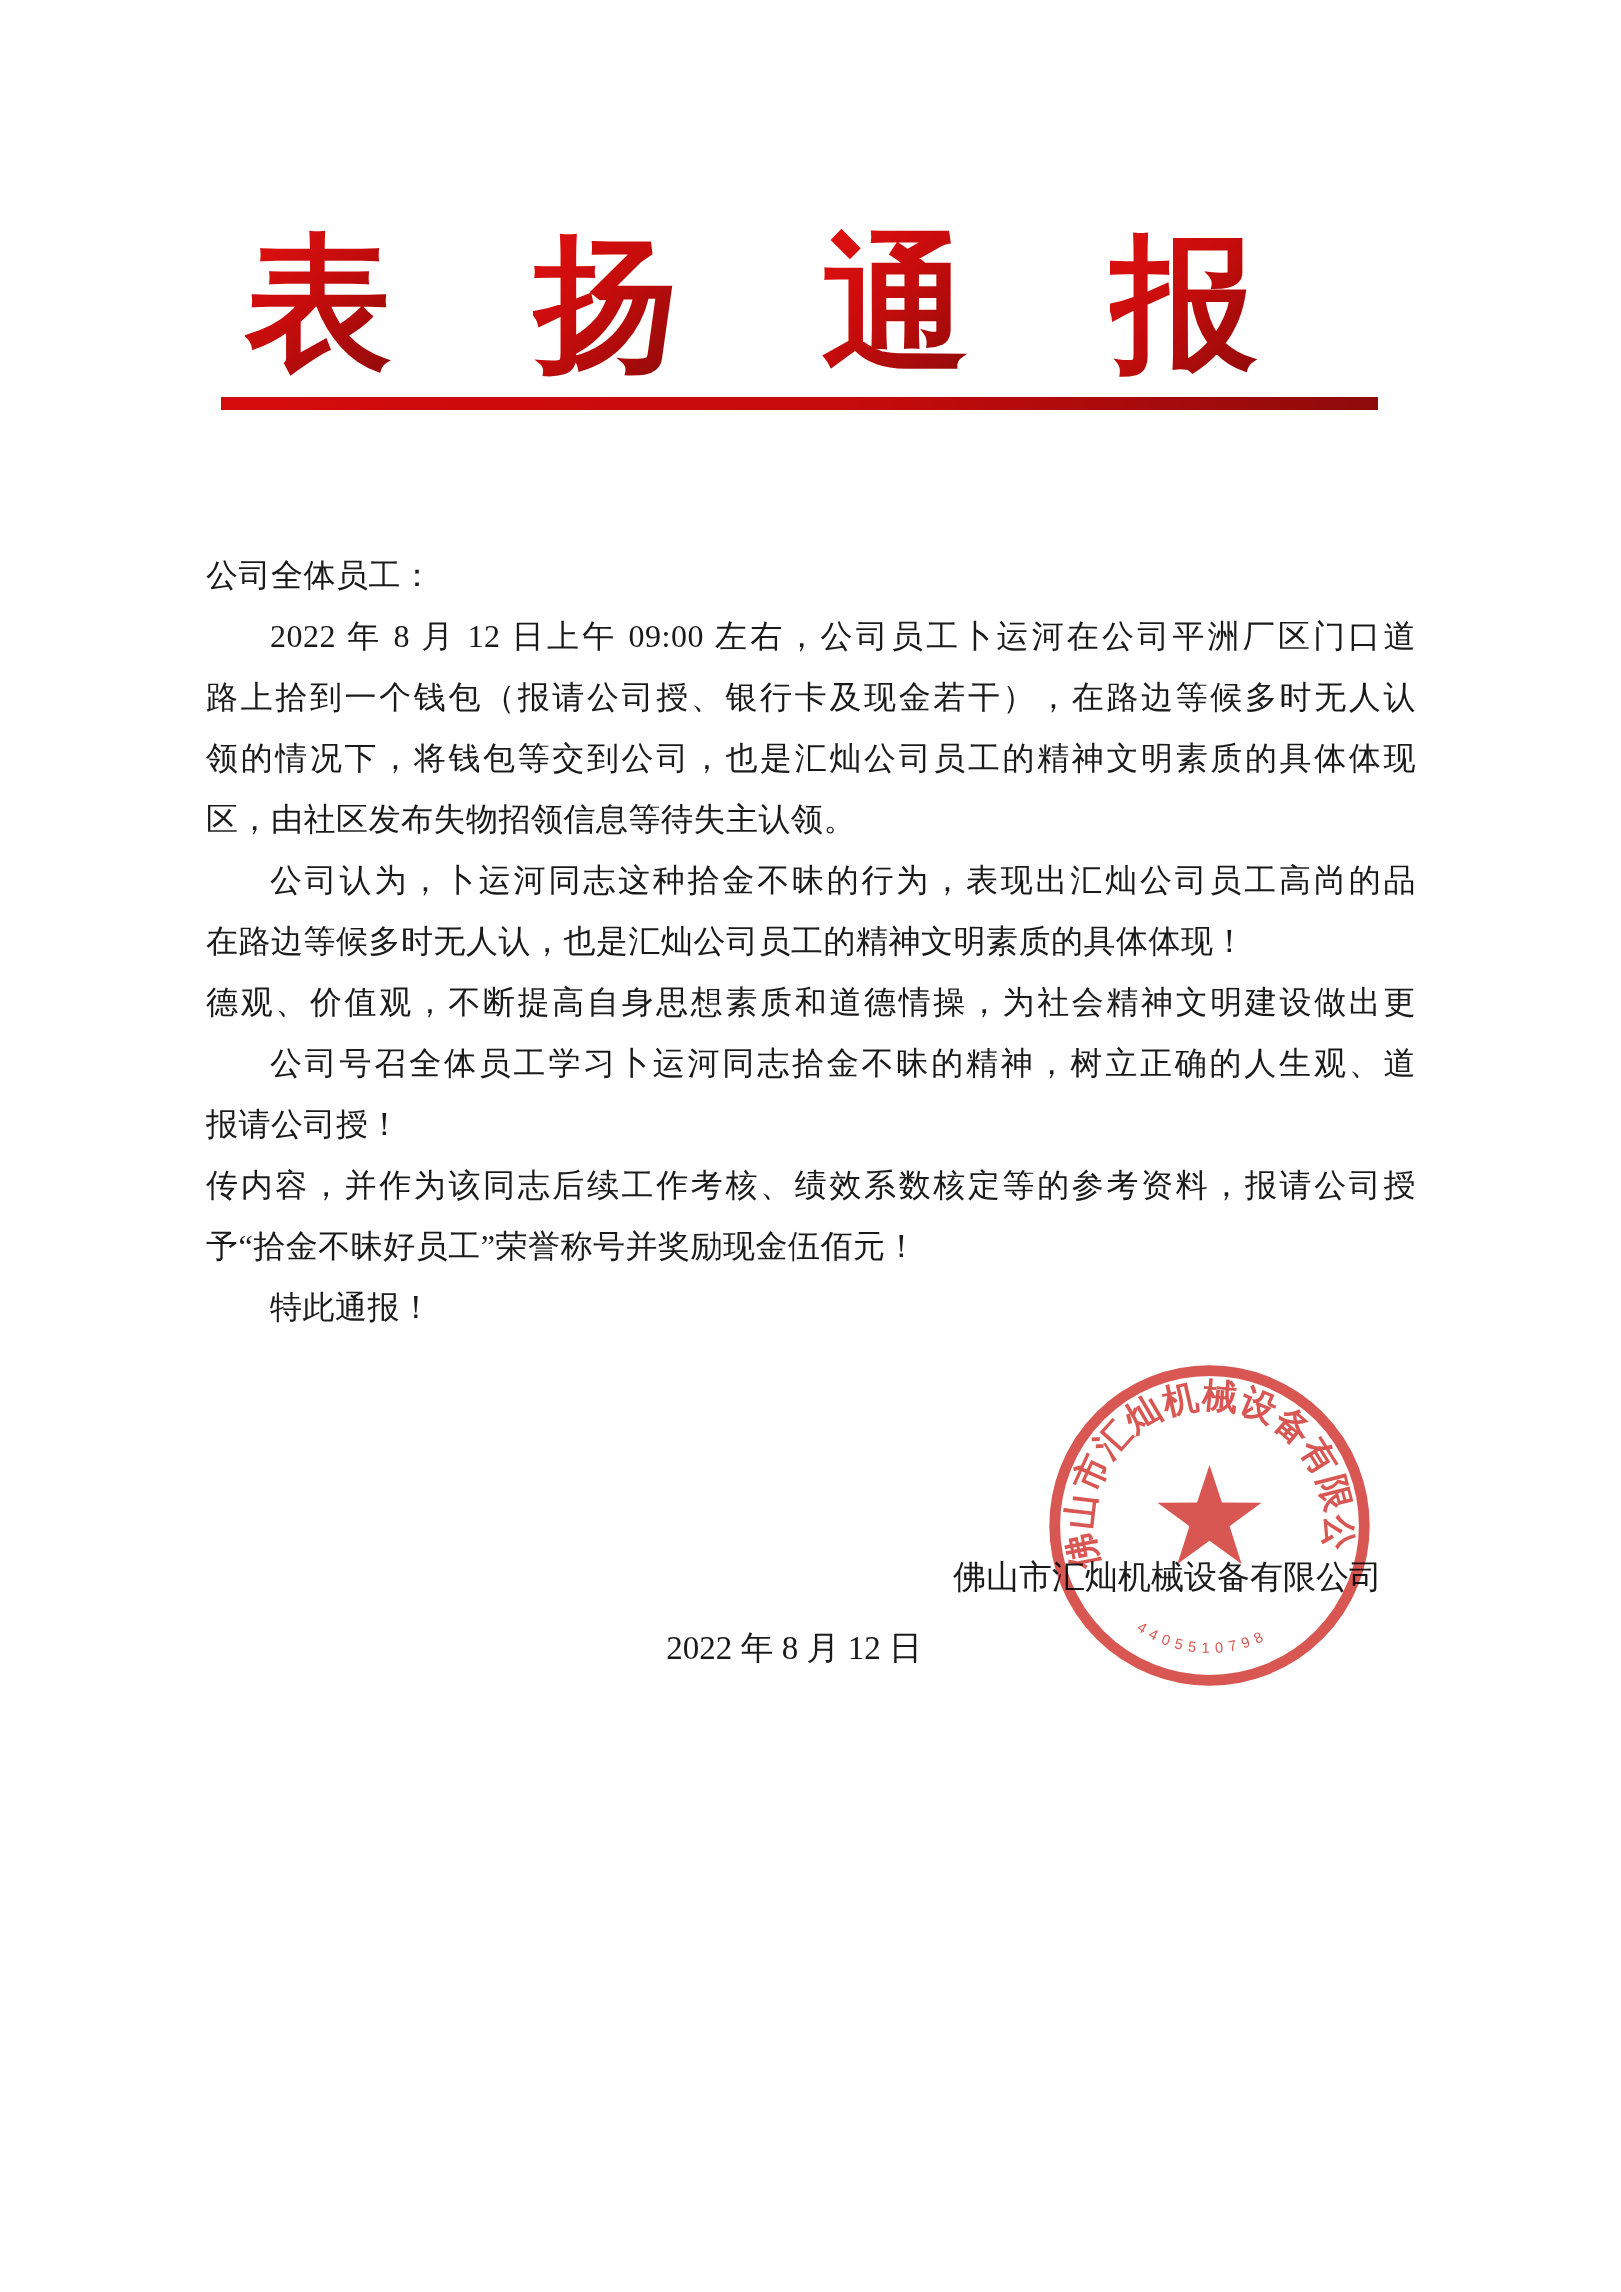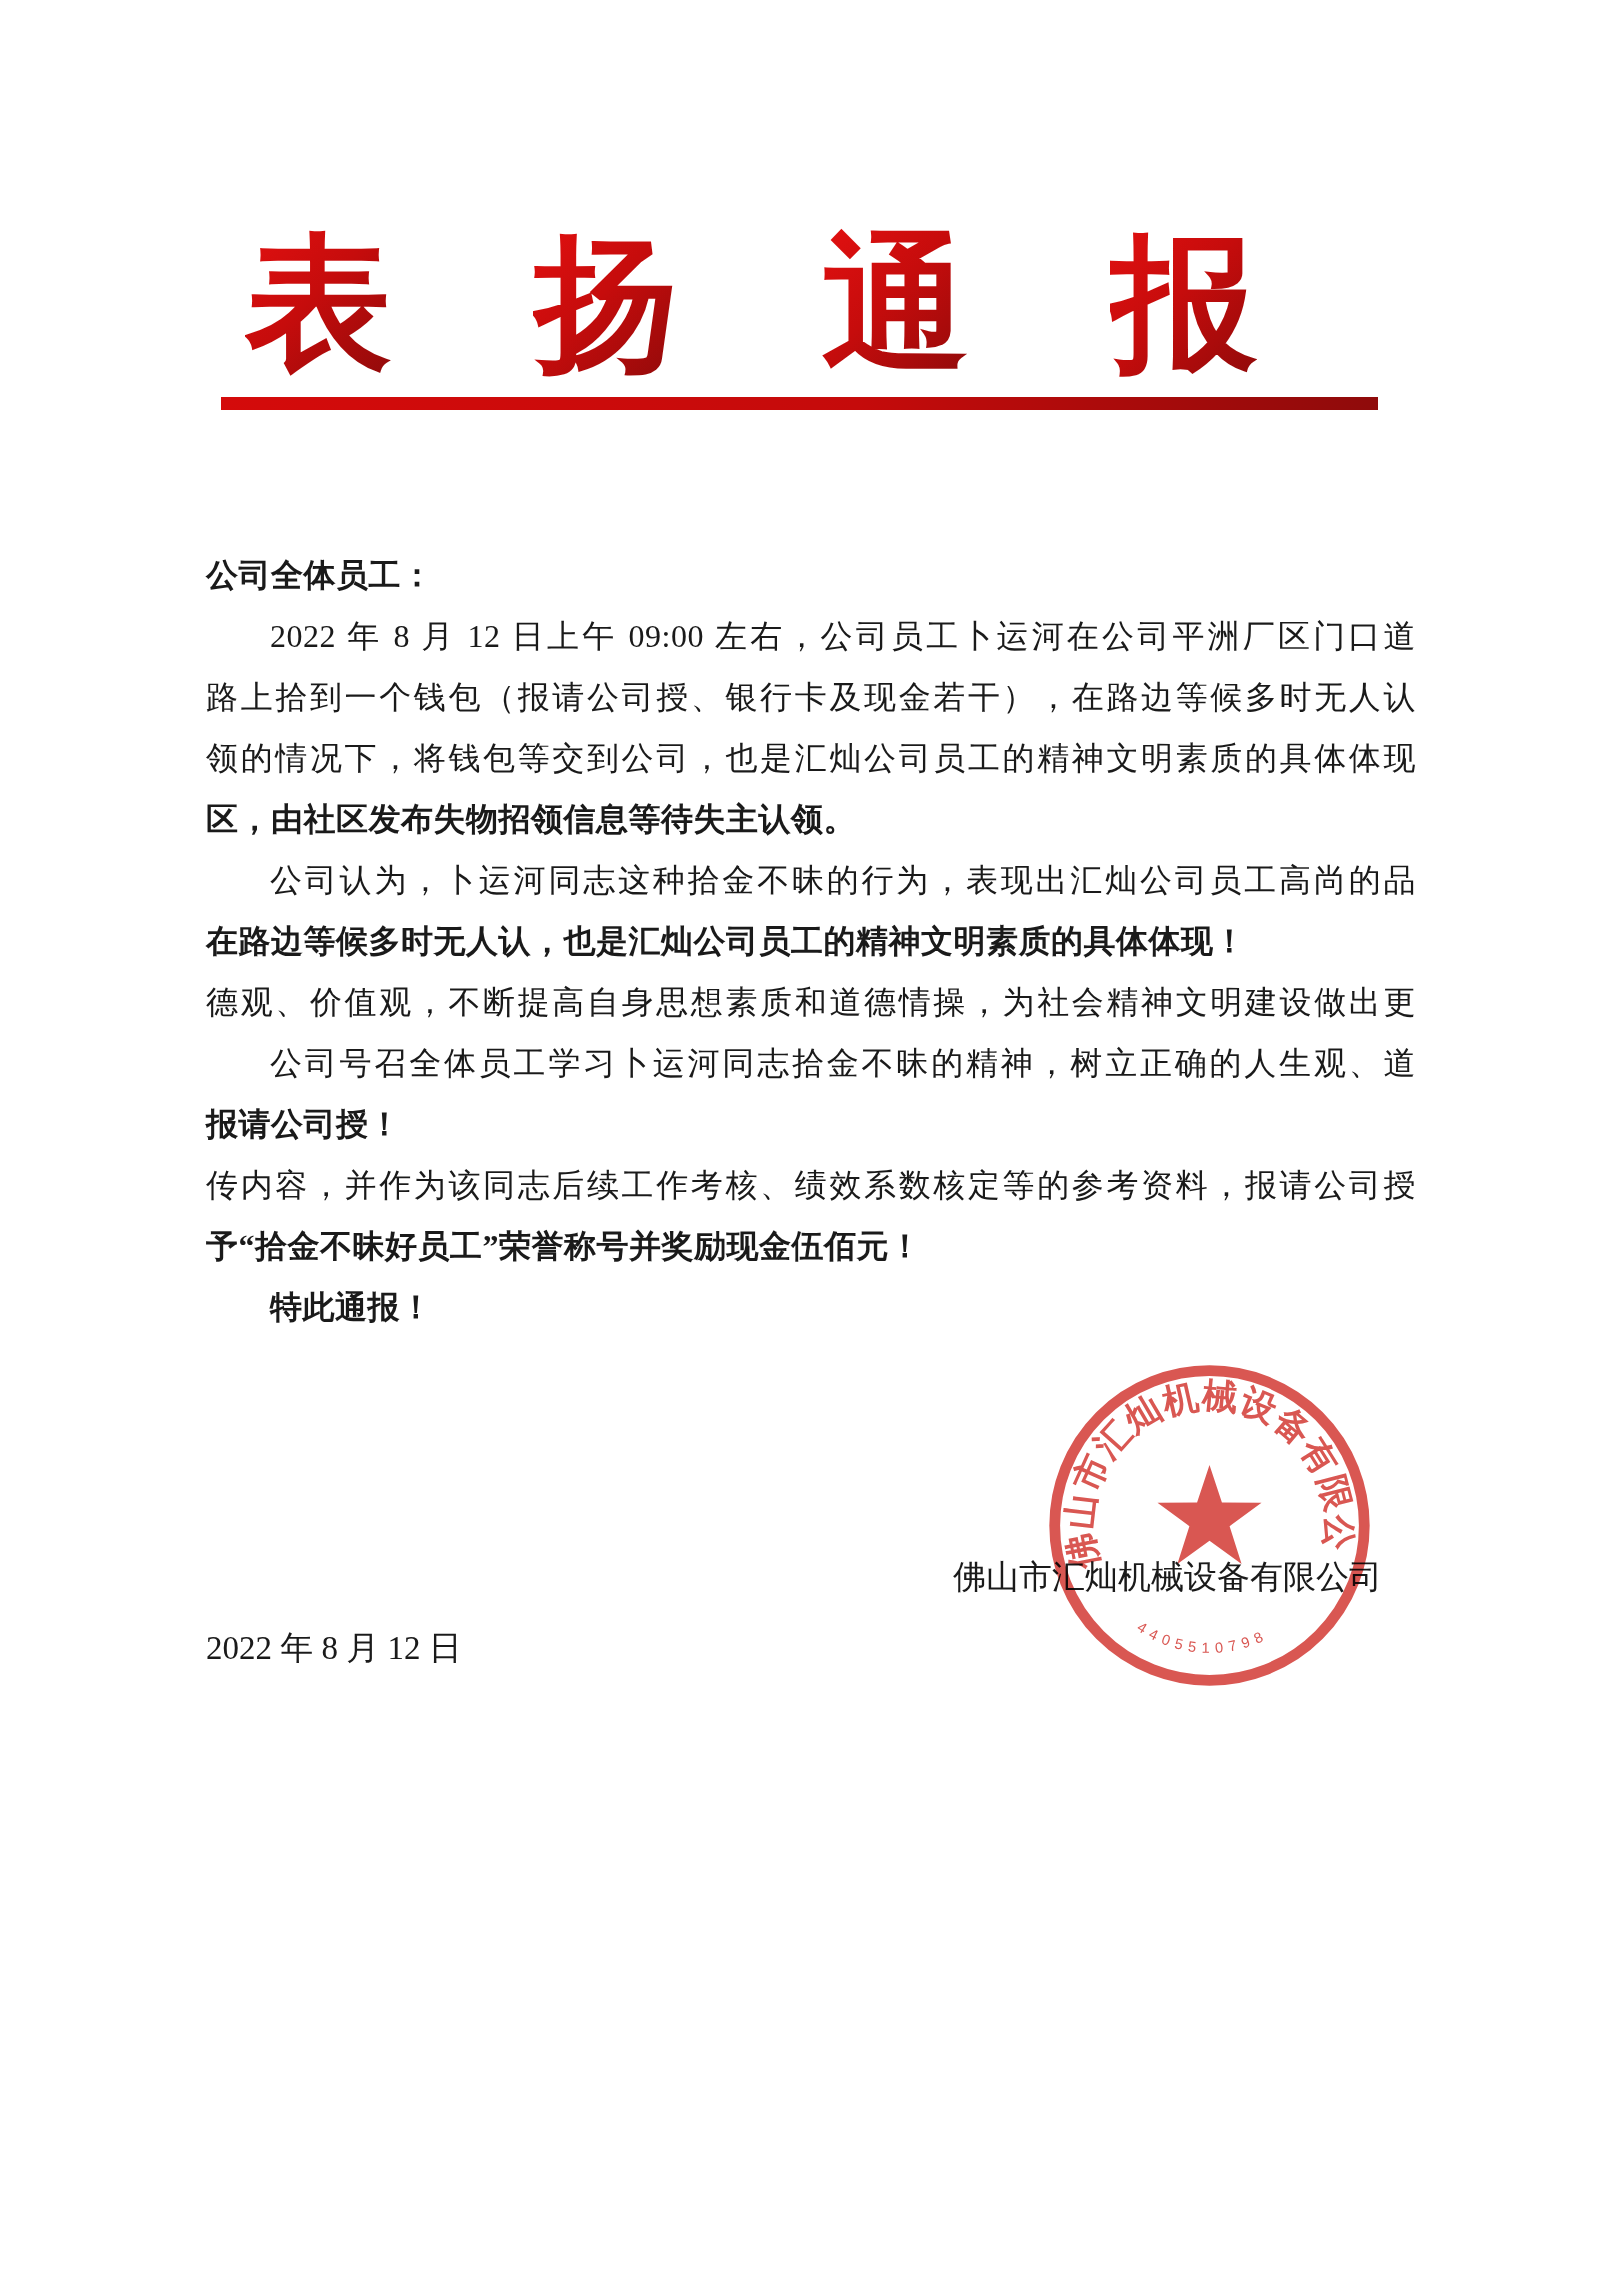--- a/index.html
+++ b/index.html
@@ -31,31 +31,31 @@
   }
 
   
   .body-block{
     position:absolute;left:206px;top:545px;width:1210px;
     font-size:32px;line-height:61px;
     letter-spacing:0.5px;
   }
   .line{width:100%;}
   .line.full{text-align:justify;text-align-last:justify;}
-  .line.end{text-align:center;text-align-last:left;font-weight:bold;}
+  .line.end{text-align:center;text-align-last:left;}
   .line.indent{text-indent:2em;}
 
   
   .signature{
     position:absolute;left:206px;top:1556px;width:1176px;
     font-size:33px;line-height:43px;text-align:right;z-index:2;
   }
   .sig-date{
     position:absolute;left:206px;top:1627px;width:1176px;
-    font-size:33px;line-height:43px;text-align:left;z-index:2;
+    font-size:33px;line-height:43px;text-align:center;z-index:2;
   }
 
   
   .seal{
     position:absolute;left:1041px;top:1357px;width:337px;height:337px;
     z-index:3;mix-blend-mode:multiply;opacity:0.9;
   }
 </style>
 </head>
 <body>

